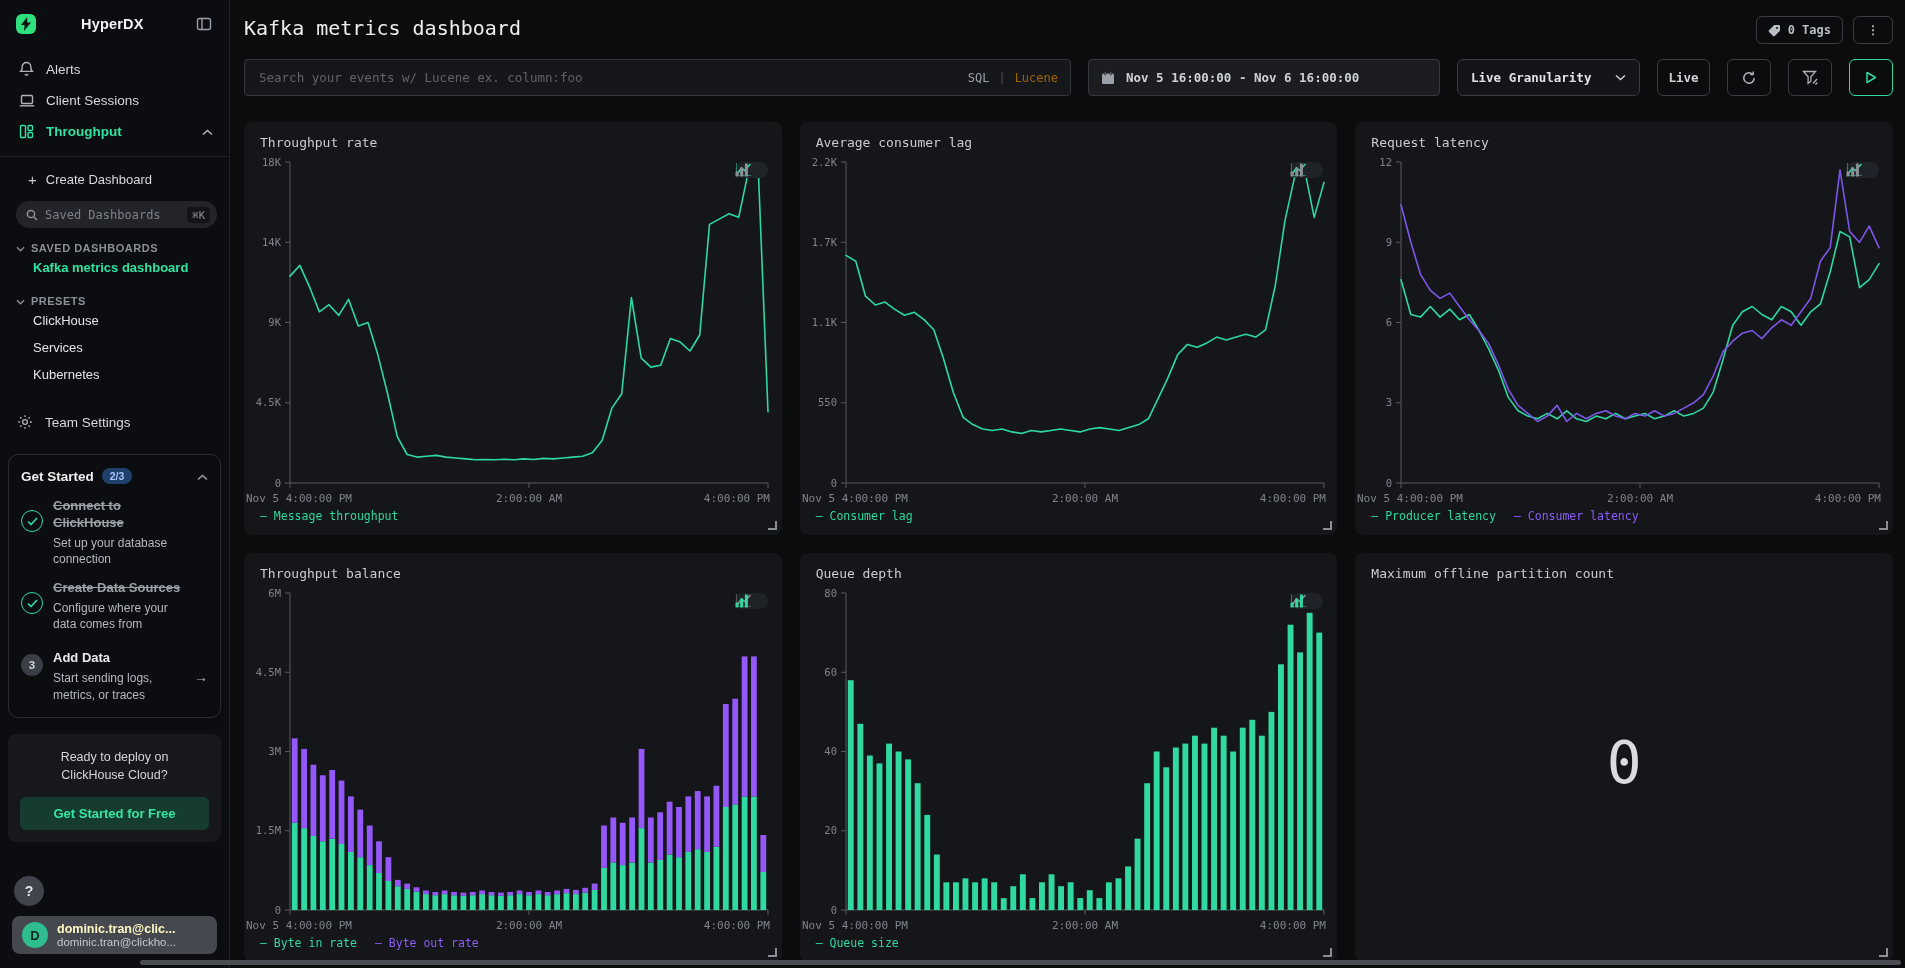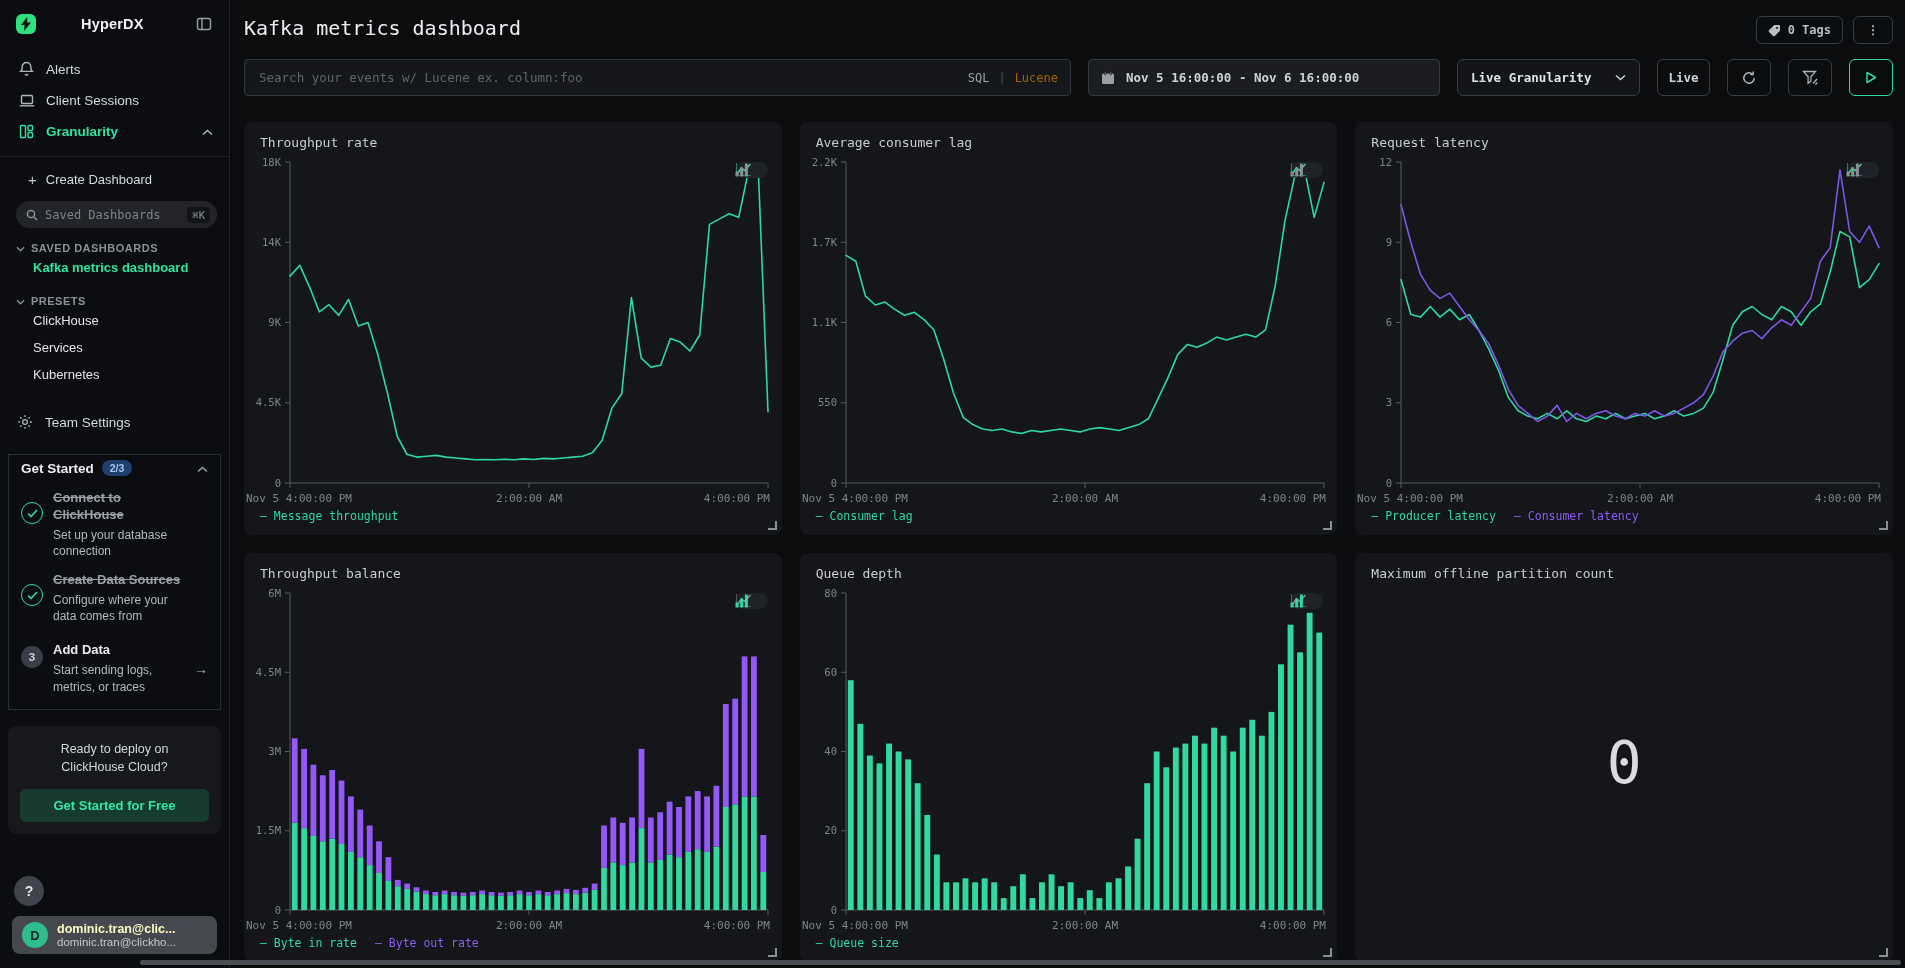--- a/index.html
+++ b/index.html
@@ -34,21 +34,21 @@
   .side-search { margin:13px 0 4px 0; height:27px; background:#222429; border-radius:14px;
                  display:flex; align-items:center; gap:7px; padding:0 7px 0 10px; cursor:pointer; }
   .side-search .ph { flex:1; font-family:"DejaVu Sans Mono",monospace; font-size:12px; color:#7c818a; }
   .kbd-badge { background:#131417; color:#8d929a; border-radius:4px; font-size:10.5px; padding:2px 5px; font-family:"DejaVu Sans Mono",monospace; }
   .section-head { display:flex; align-items:center; gap:6px; margin-top:14px; font-size:11px; letter-spacing:.5px;
                   color:#8a8f98; font-weight:bold; cursor:pointer; }
   .side-item { font-size:13px; color:#e2e4e8; padding:6px 0 6px 17px; cursor:pointer; }
   .side-item.active-dash { color:#2fe3a2; font-weight:bold; }
   .team-row { display:flex; align-items:center; gap:12px; margin:26px 12px 0 16px; font-size:13.5px; color:#d5d8dc; cursor:pointer; }
 
-  .gs-card { margin:24px 8px 0 8px; border:1px solid #2a2d33; border-radius:0; padding:4px 12px 14px 12px; }
+  .gs-card { margin:24px 8px 0 8px; border:1px solid #2a2d33; border-radius:10px; padding:12px 12px 14px 12px; }
   .gs-head { display:flex; align-items:center; gap:8px; }
   .gs-title { font-size:13.5px; font-weight:bold; color:#eceef0; }
   .gs-badge { background:#20406b; color:#a8c7fa; font-size:10.5px; font-weight:bold; border-radius:9px; padding:2px 8px; }
   .gs-head .chev { margin-left:auto; color:#9aa0a8; }
   .gs-step { display:flex; gap:10px; margin-top:13px; align-items:flex-start; }
   .gs-circle { width:22px; height:22px; min-width:22px; border-radius:50%; display:flex; align-items:center; justify-content:center; margin-top:12px; }
   .gs-circle.done { border:1.5px solid #2fd9a0; color:#2fd9a0; }
   .gs-circle.num { background:#3a3e46; color:#cfd2d7; font-size:11.5px; font-weight:bold; margin-top:4px; }
   .gs-step-title { font-size:13px; font-weight:bold; color:#e8eaec; line-height:1.3; }
   .gs-step.done .gs-step-title { color:#9aa0a8; text-decoration:line-through; }
@@ -162,21 +162,21 @@
         <span>Client Sessions</span>
       </div>
       <div class="nav-item active">
         <span class="nav-icon">
           <svg width="15" height="15" viewBox="0 0 15 15" fill="none" stroke="currentColor" stroke-width="1.4">
               <rect x="1.5" y="1.5" width="5" height="12" rx="1"></rect>
               <rect x="9" y="1.5" width="4.5" height="5" rx="1"></rect>
               <rect x="9" y="8.5" width="4.5" height="5" rx="1"></rect>
             </svg>
         </span>
-        <span>Granularity</span>
+        <span>Throughput</span>
         <span class="grow"></span>
         <span style="color:#aeb3ba">
           <svg width="11" height="7" viewBox="0 0 11 7" fill="none" stroke="currentColor" stroke-width="1.5">
               <path d="M1 5.5 L5.5 1.5 L10 5.5"></path>
             </svg>
         </span>
       </div>
     </nav>
   </div>
 

